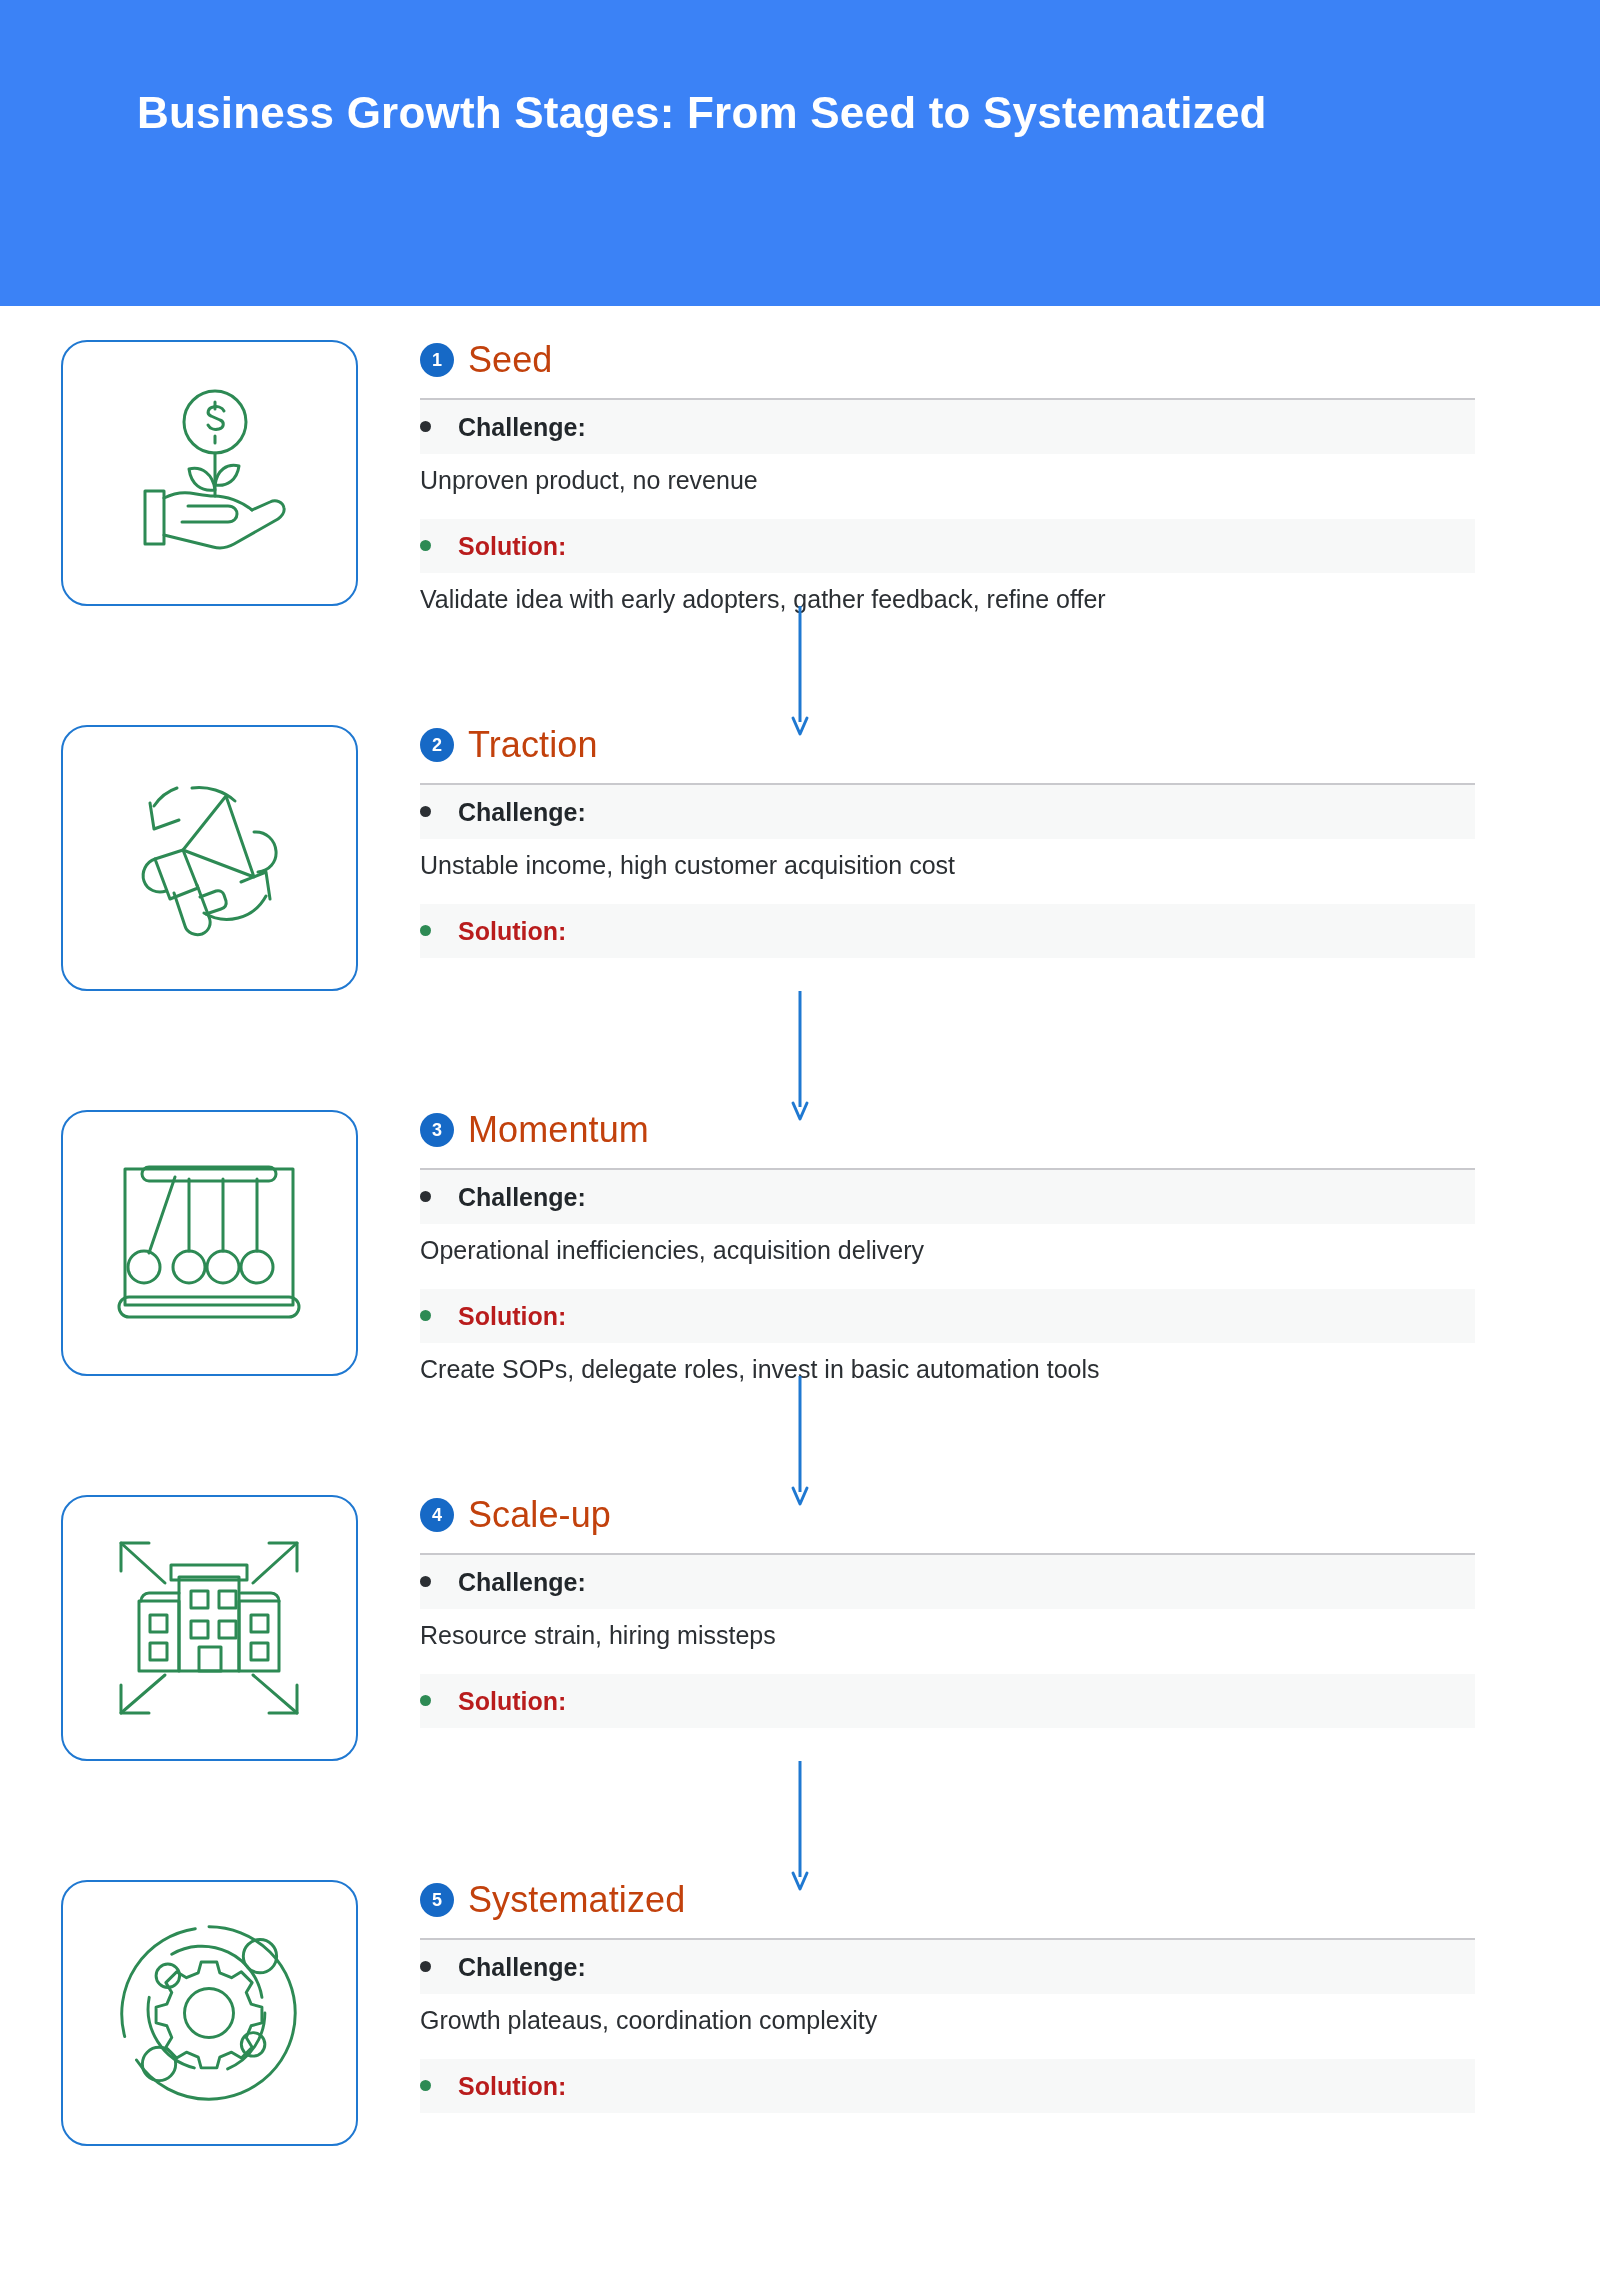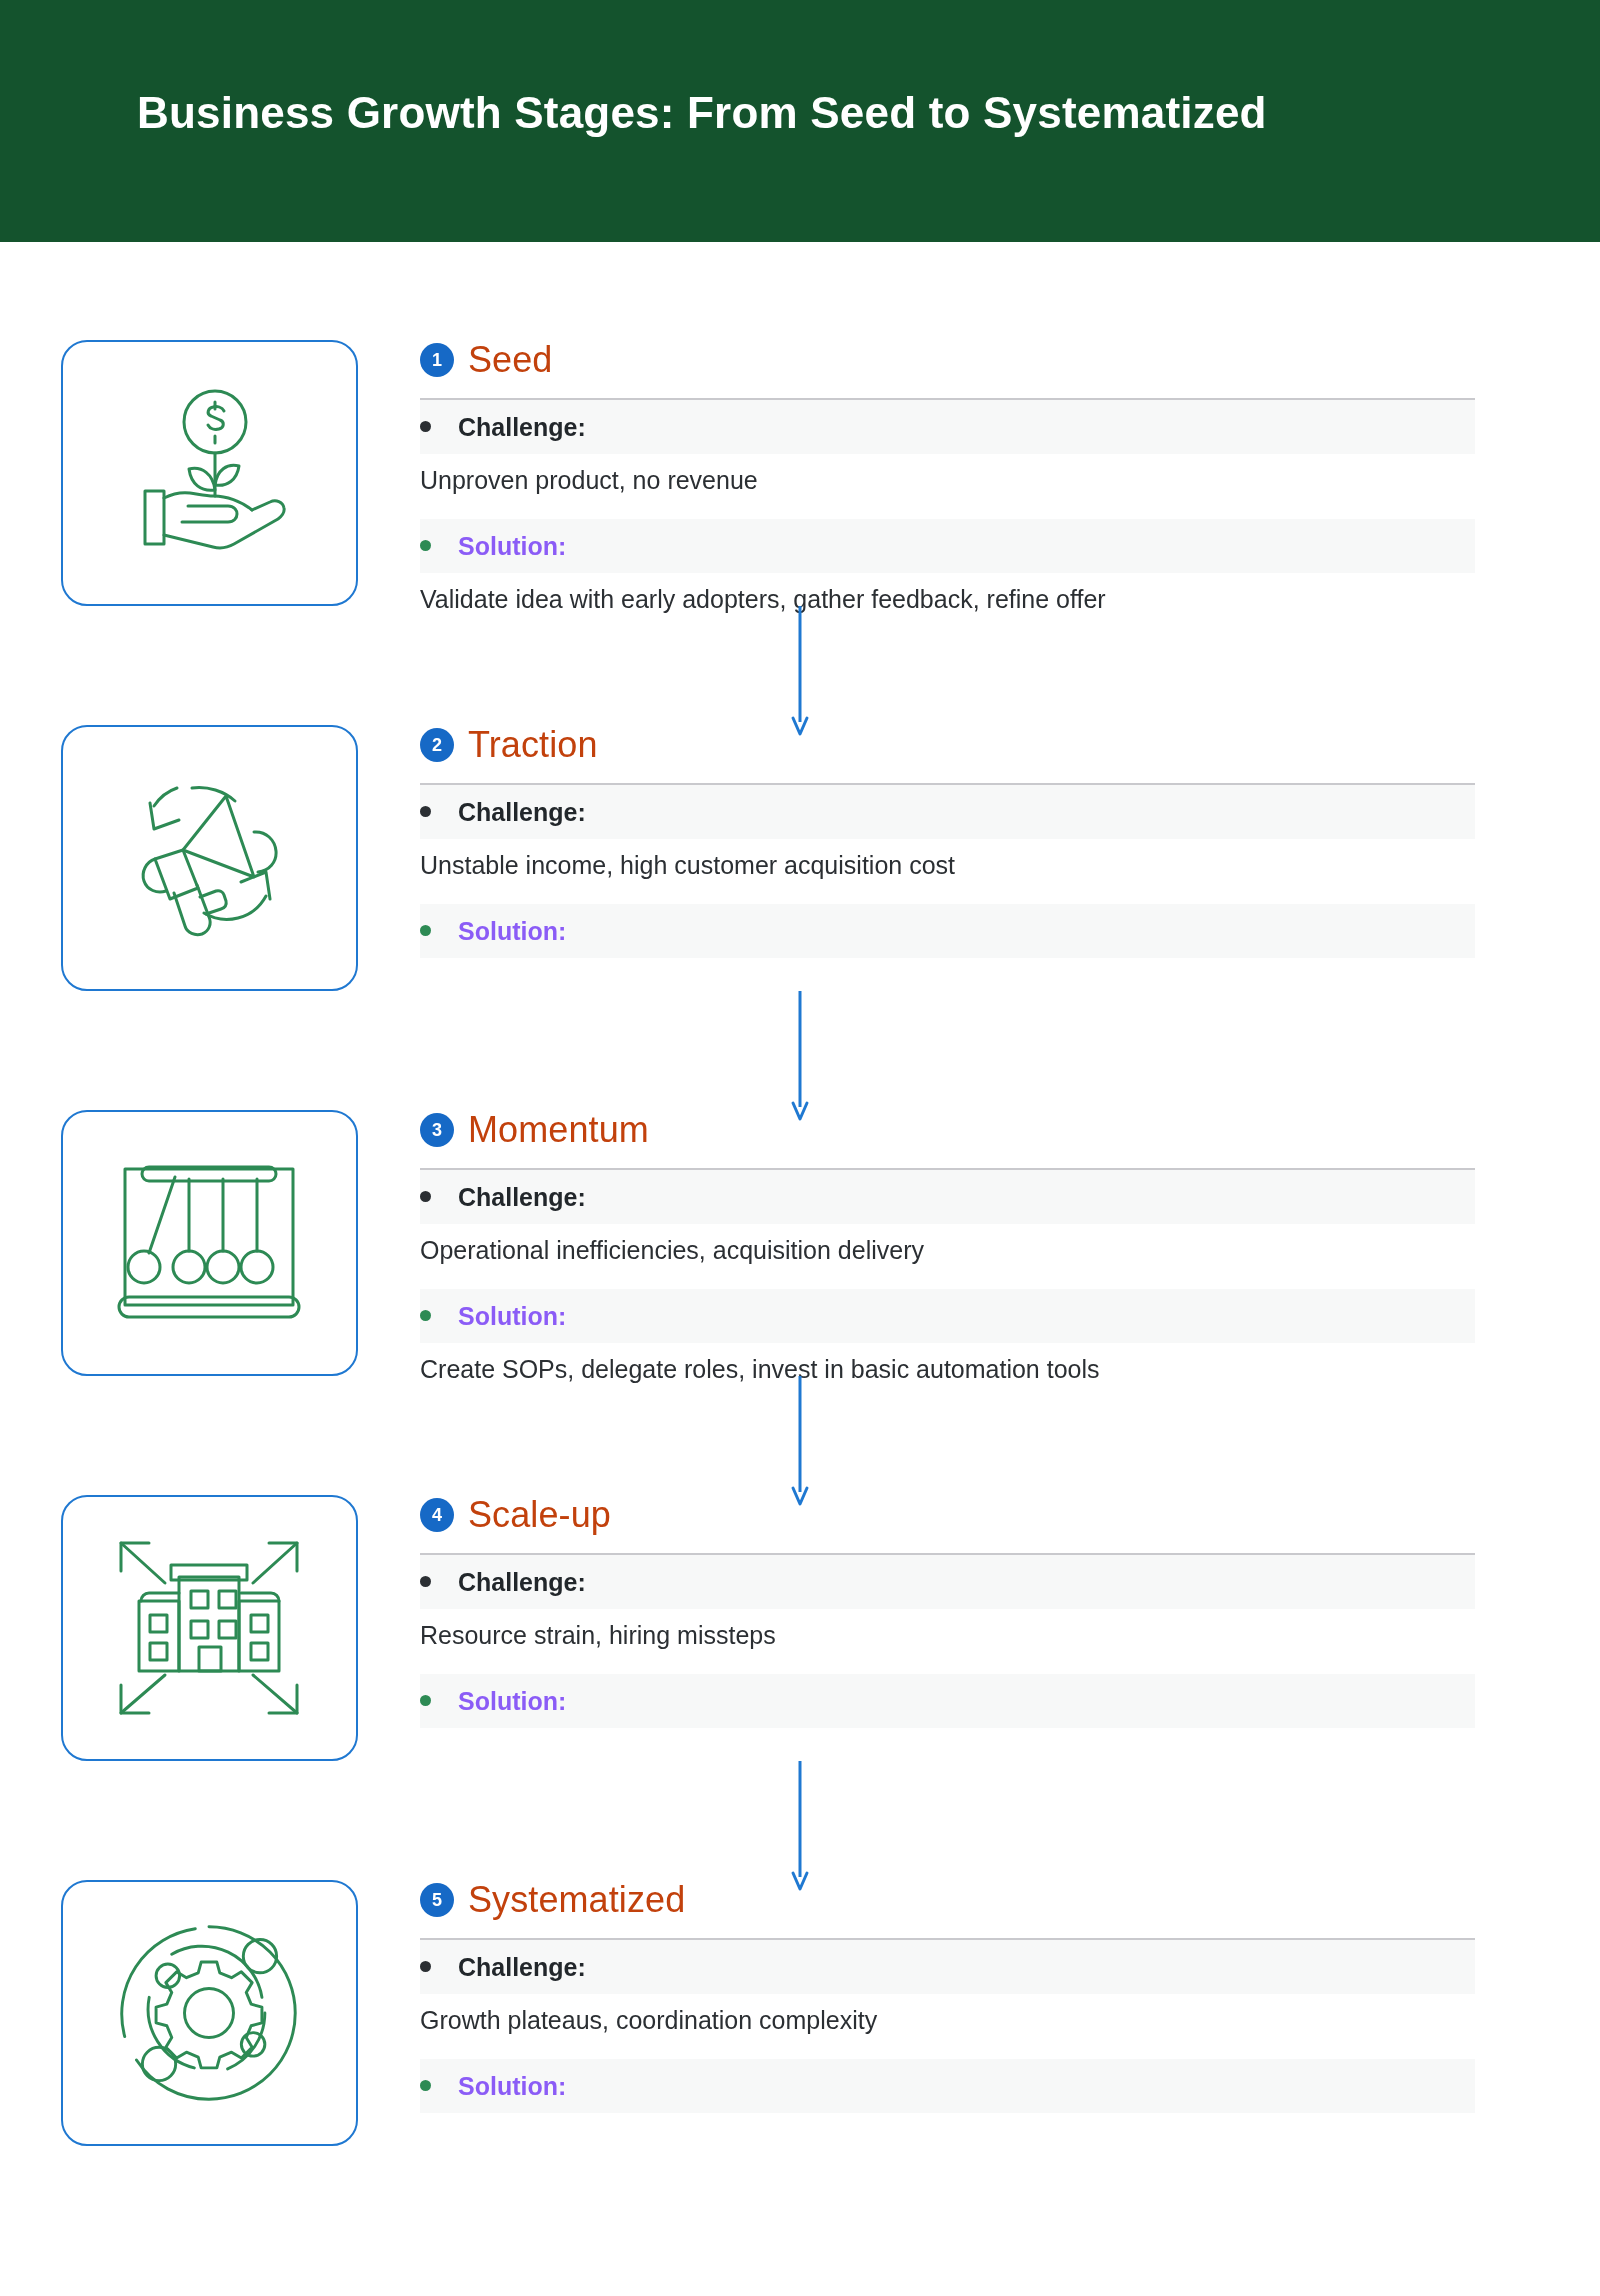--- a/index.html
+++ b/index.html
@@ -8,22 +8,22 @@
     background:#ffffff;
     font-family:"Liberation Sans", sans-serif;
     -webkit-font-smoothing:antialiased;
   }
 
   .page { position:relative; width:1600px; height:2296px; overflow:hidden; }
 
   
   .header {
     position:absolute; left:0; top:0;
-    width:1600px; height:242px;
-    background:#14532d;
+    width:1600px; height:306px;
+    background:#3b82f6;
   }
   .header-title {
     position:absolute;
     left:137px; top:88px;
     font-size:44px;
     font-weight:bold;
     color:#ffffff;
     letter-spacing:0.2px;
     white-space:nowrap;
   }
@@ -133,21 +133,21 @@
   }
   .bullet.challenge { background:#2b2f33; }
   .bullet.solution  { background:#2d8a54; }
 
   .label-text {
     font-size:25px;
     font-weight:bold;
     line-height:1.1;
   }
   .label-text.challenge { color:#22272b; }
-  .label-text.solution  { color:#8b5cf6; }
+  .label-text.solution  { color:#b91c1c; }
 
   .row-value {
     font-size:25px;
     color:#2b2f33;
     line-height:1.35;
     padding-top:10px;
     padding-bottom:4px;
   }
 
   .block-gap { height:18px; }

